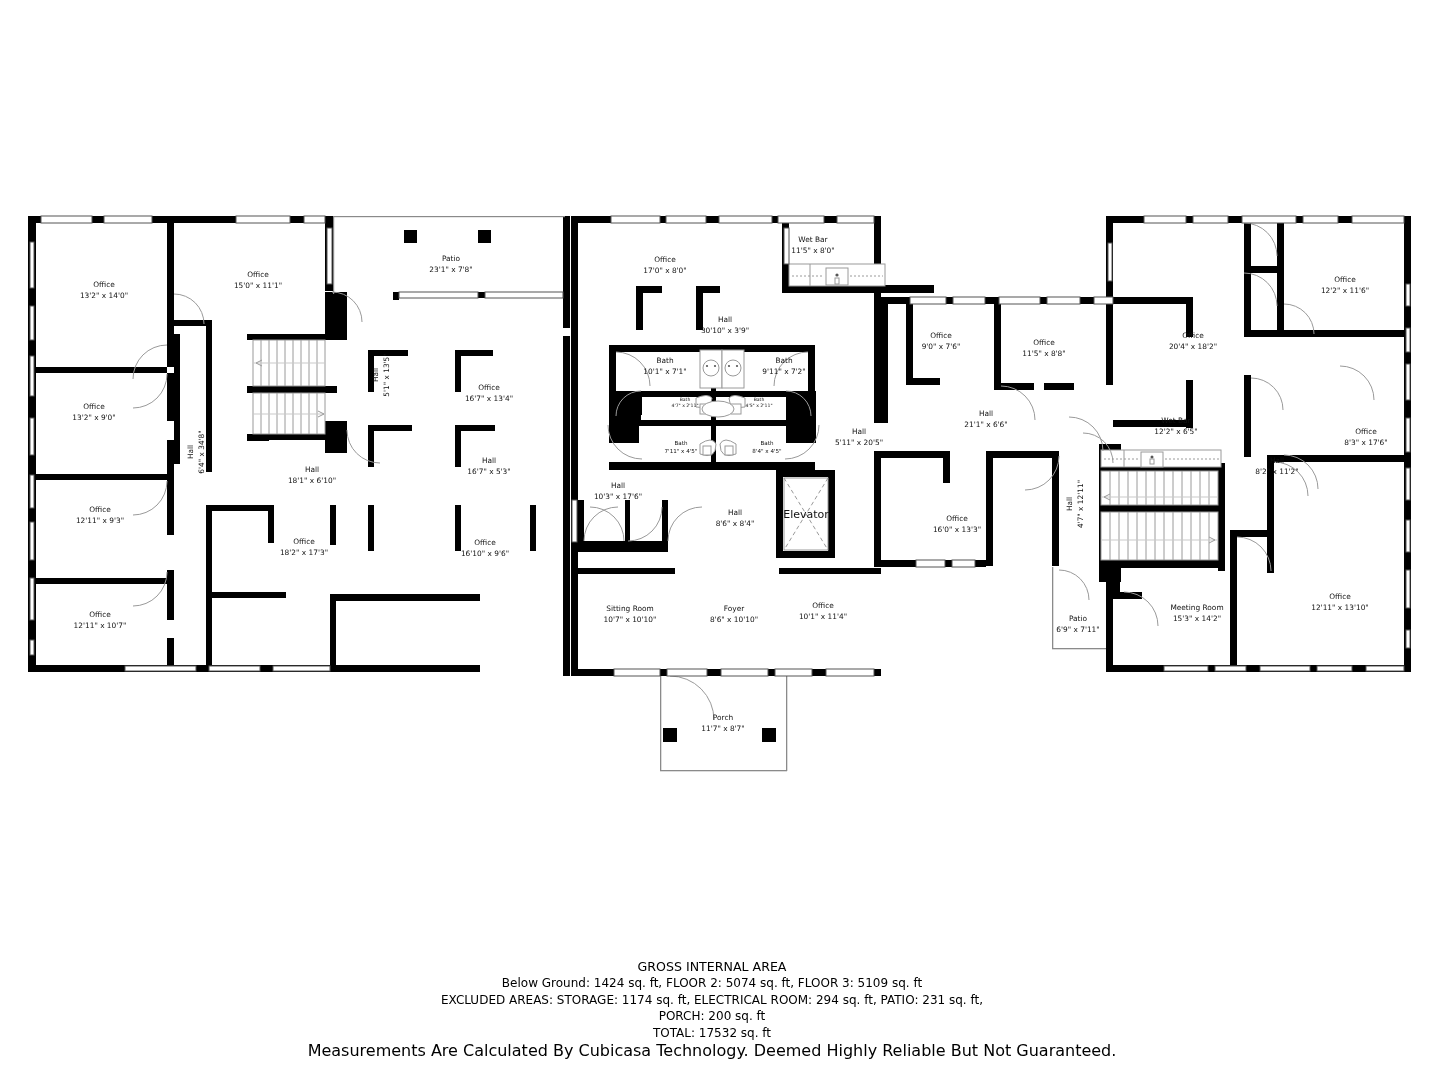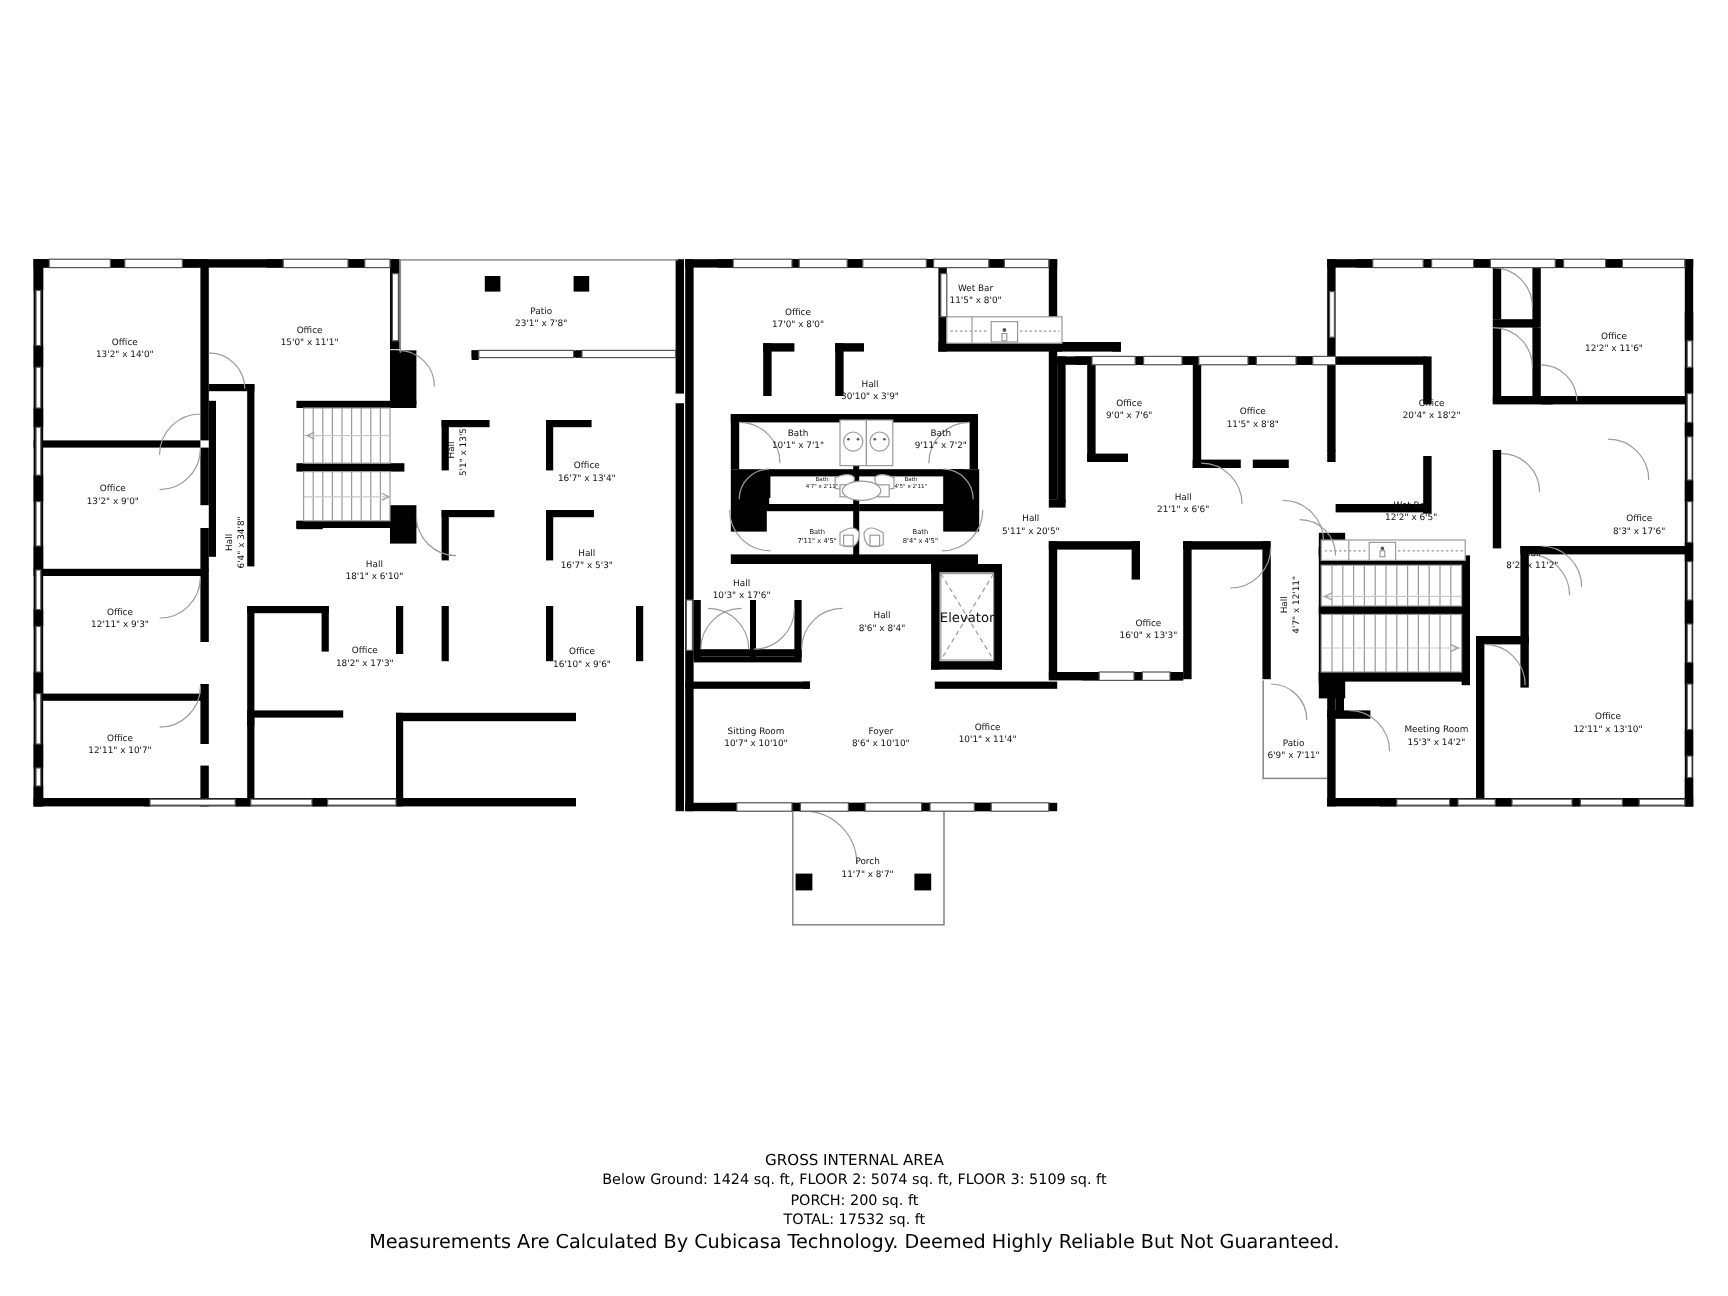--- a/index.html
+++ b/index.html
@@ -670,16 +670,17 @@
         </g>
       </g>
 
   <text class="lbl lbl-elev" x="806" y="515">Elevator</text>
 </svg>
 </div>
 
 <div id="footer">
   <div class="f-line f-title">GROSS INTERNAL AREA</div>
   <div class="f-line">Below Ground: 1424 sq. ft, FLOOR 2: 5074 sq. ft, FLOOR 3: 5109 sq. ft</div>
+  <div class="f-line">EXCLUDED AREAS: STORAGE: 1174 sq. ft, ELECTRICAL ROOM: 294 sq. ft, PATIO: 231 sq. ft,</div>
   <div class="f-line">PORCH: 200 sq. ft</div>
   <div class="f-line">TOTAL: 17532 sq. ft</div>
   <div class="f-note">Measurements Are Calculated By Cubicasa Technology. Deemed Highly Reliable But Not Guaranteed.</div>
 </div>
 
 </body></html>

